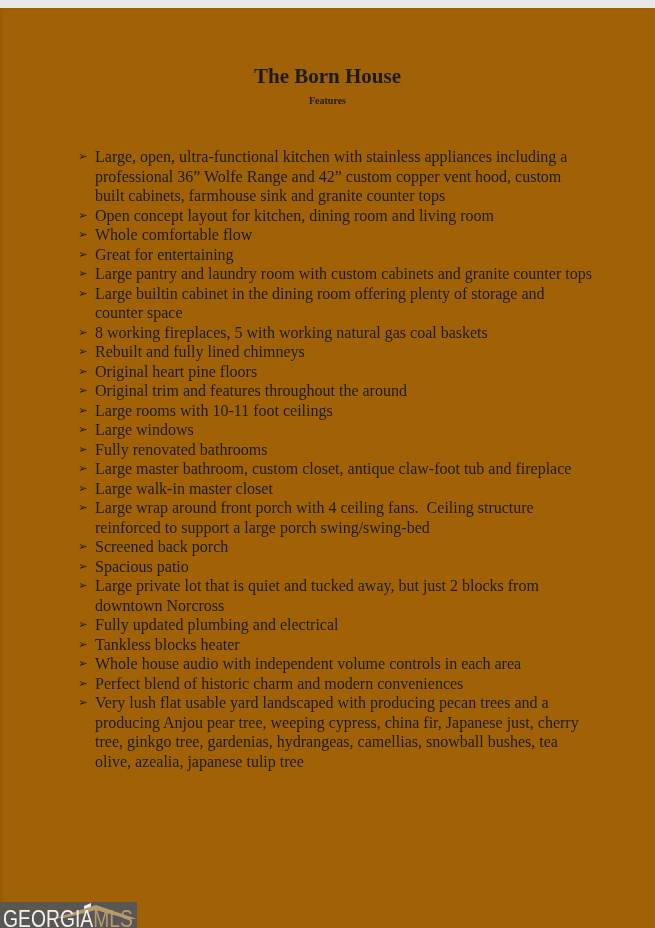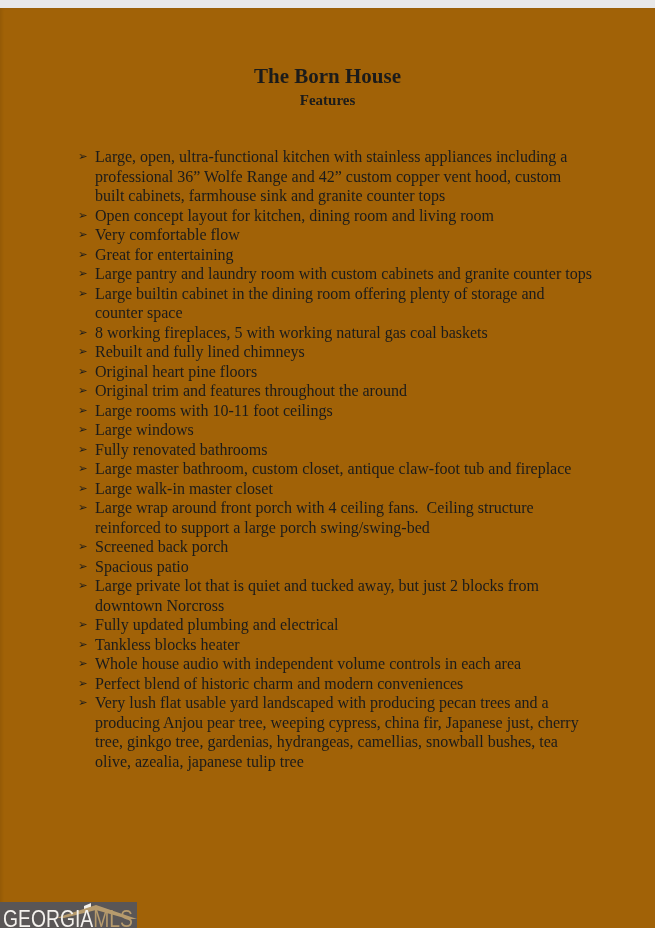--- a/index.html
+++ b/index.html
@@ -16,21 +16,21 @@
   }
   .doc-title {
     padding-top: 56px;
     text-align: center;
     font-size: 21px;
     font-weight: bold;
     line-height: 25px;
   }
   .doc-subtitle {
     text-align: center;
-    font-size: 15px;
+    font-size: 10px;
     font-weight: bold;
     line-height: 19px;
     margin-top: 2px;
   }
   ul.features {
     list-style: none;
     margin: 0;
     margin-top: 37px;
     padding: 0 0 0 78px;
     width: 514px;
@@ -111,21 +111,21 @@
         <span class="feature-text">Large, open, ultra-functional kitchen with stainless appliances including a professional 36” Wolfe Range and 42” custom copper vent hood, custom built cabinets, farmhouse sink and granite counter tops</span>
       </li>
 
       <li>
         <span class="marker">➢</span>
         <span class="feature-text">Open concept layout for kitchen, dining room and living room</span>
       </li>
 
       <li>
         <span class="marker">➢</span>
-        <span class="feature-text">Very comfortable flow</span>
+        <span class="feature-text">Whole comfortable flow</span>
       </li>
 
       <li>
         <span class="marker">➢</span>
         <span class="feature-text">Great for entertaining</span>
       </li>
 
       <li>
         <span class="marker">➢</span>
         <span class="feature-text">Large pantry and laundry room with custom cabinets and granite counter tops</span>

